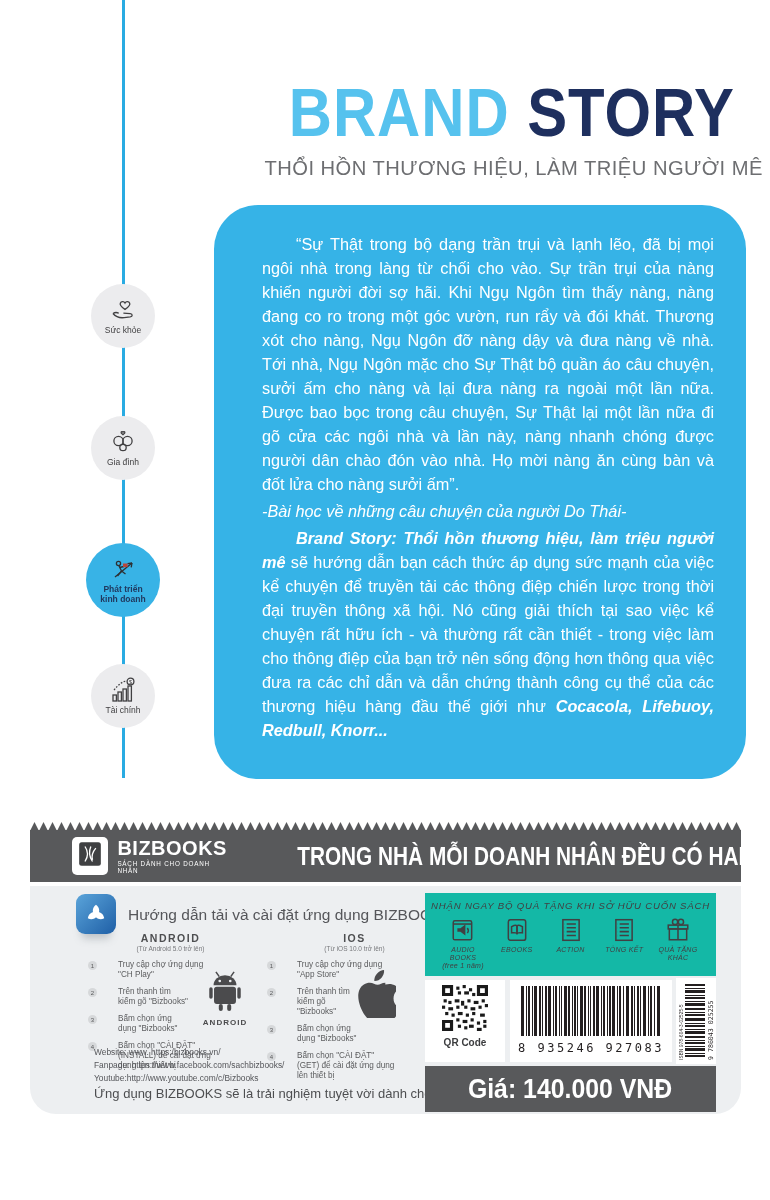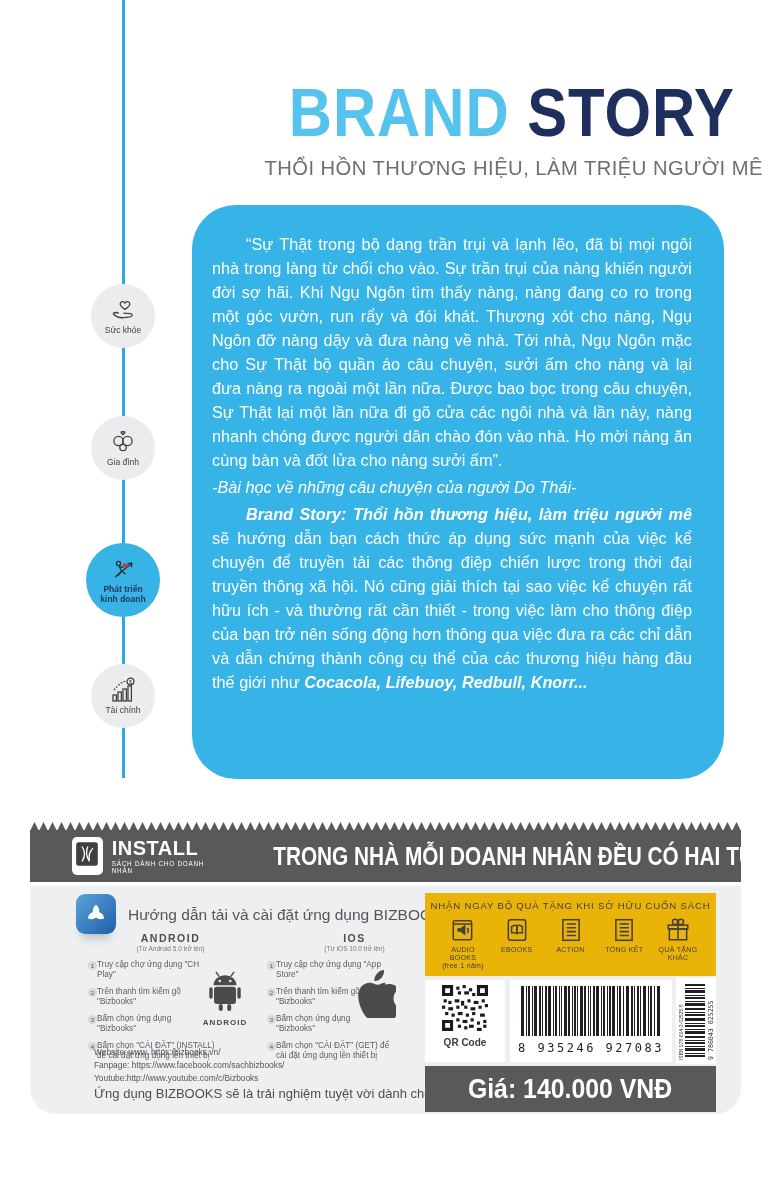--- a/index.html
+++ b/index.html
@@ -20,22 +20,22 @@
   .side-circle.active .lbl { color:#20395f; font-weight:bold; }
   .side-circle svg { display:block; }
   
   .title-wrap { position:absolute; left:254px; top:76px; width:516px; text-align:center; }
   .title-line { font-size:63px; font-weight:bold; letter-spacing:1px; display:inline-block; transform:scaleX(.95) scaleY(1.08); transform-origin:center; white-space:nowrap; }
   .t-brand { color:#56c2ee; }
   .t-story { color:#1e2f5e; }
   .subtitle { margin-top:8px; font-size:21px; color:#6d6e71; letter-spacing:.5px; display:inline-block; transform:scaleX(.96); white-space:nowrap; }
   
   .quote-box {
-    position:absolute; left:192px; top:205px; width:532px; height:574px;
-    background:#36b3e7; border-radius:44px; padding:27px 32px 22px 20px; color:#fff;
+    position:absolute; left:214px; top:205px; width:532px; height:574px;
+    background:#36b3e7; border-radius:44px; padding:27px 32px 22px 48px; color:#fff;
   }
   .quote-box p { font-size:16.3px; line-height:24px; text-align:justify; }
   .q1 { text-indent:34px; }
   .attribution { text-align:right; font-style:italic; font-size:15.3px; margin-top:3px; }
   .q2 { text-indent:34px; margin-top:3px; }
   .bold-it { font-weight:bold; font-style:italic; }
   
   .sawtooth { position:absolute; left:30px; top:822px; width:711px; height:9px; display:block; }
   .pub-bar { position:absolute; left:30px; top:830px; width:711px; height:52px; background:#58595b; display:flex; align-items:center; }
   .pub-logo { display:flex; align-items:center; gap:9px; margin-left:42px; }
@@ -50,31 +50,31 @@
   .app-icon { position:absolute; left:46px; top:8px; width:40px; height:40px; border-radius:9px;
     background:linear-gradient(135deg,#5aa4da,#1f5fa6); display:flex; align-items:center; justify-content:center;
     box-shadow:0 10px 8px -6px rgba(90,100,110,.35); }
   .guide-title { position:absolute; left:98px; top:20px; font-size:15.5px; color:#55565a; }
   .col { position:absolute; top:46px; }
   .col-android { left:58px; width:165px; }
   .col-ios { left:237px; width:175px; }
   .plat-name { text-align:center; font-size:10.5px; font-weight:bold; letter-spacing:1.5px; color:#4d4e50; }
   .plat-req { text-align:center; font-size:6.5px; color:#77787b; margin-top:1px; }
   .steps { margin-top:8px; }
-  .step { display:flex; gap:0; margin-bottom:7px; width:128px; }
+  .step { display:flex; gap:21px; margin-bottom:7px; width:128px; }
   .step-n { flex:0 0 9px; height:9px; border-radius:50%; background:#d6d8da; color:#58595b; font-size:6px;
     display:flex; align-items:center; justify-content:center; margin-top:1px; }
   .step-t { font-size:8.2px; line-height:10px; color:#5b5c5e; }
   .robot-wrap { position:absolute; left:167px; top:84px; width:56px; text-align:center; }
   .robot-word { font-size:8px; font-weight:bold; letter-spacing:1px; color:#4b4b4d; margin-top:2px; }
   .apple-wrap { position:absolute; left:318px; top:80px; width:52px; text-align:center; }
   .links { position:absolute; left:64px; top:160px; font-size:8.4px; line-height:13px; color:#55565a; }
   .promo { position:absolute; left:64px; top:200px; font-size:13px; color:#4d4e50; }
   
-  .gift-card { position:absolute; left:395px; top:7px; width:291px; height:83px; background:#eab308; }
+  .gift-card { position:absolute; left:395px; top:7px; width:291px; height:83px; background:#14b8a6;font-style:italic; }
   .gift-title { text-align:center; font-size:9.6px; letter-spacing:.8px; color:#414042; margin-top:7px; }
   .gift-row { display:flex; justify-content:space-between; padding:6px 12px 0 12px; }
   .gift-item { width:52px; text-align:center; }
   .gift-item svg { display:block; margin:0 auto; }
   .gift-lbl { font-size:7px; letter-spacing:.3px; color:#414042; margin-top:3px; line-height:8px; }
   .qr-card { position:absolute; left:395px; top:94px; width:80px; height:82px; background:#fff; text-align:center; padding-top:5px; }
   .qr-label { font-size:10px; font-weight:bold; color:#3b3c3e; margin-top:2px; }
   .bc-card { position:absolute; left:480px; top:94px; width:162px; height:82px; background:#fff; text-align:center; padding-top:6px; }
   .bc-digits { font-family:"DejaVu Sans Mono","Liberation Mono",monospace; font-size:12px; letter-spacing:2.5px; color:#231f20; margin-top:1px; white-space:nowrap; }
   .isbn-card { position:absolute; left:646px; top:92px; width:40px; height:86px; background:#fff; }
@@ -171,21 +171,21 @@
     <div class="pub-logo">
       <div class="logo-mark">
         <span>
           <svg width="30" height="30" viewBox="0 0 36 36">
             <rect x="5" y="4" width="26" height="28" rx="3" fill="#3f4042"></rect>
             <path d="M12 9 q6,9 0,18 M19 9 q-4,9 2,18 M25 11 q-6,7 -4,14" stroke="#fff" stroke-width="1.6" fill="none"></path>
           </svg>
         </span>
       </div>
       <div class="logo-text">
-        <span class="logo-name">INSTALL</span>
+        <span class="logo-name">BIZBOOKS</span>
         <span class="logo-tag">SÁCH DÀNH CHO DOANH NHÂN</span>
       </div>
     </div>
     <div class="pub-headline"><span>TRONG NHÀ MỖI DOANH NHÂN ĐỀU CÓ HAI TỦ SÁCH</span></div>
   </div>
 
   <div class="panel">
 
     <div class="app-icon">
       <svg width="30" height="30" viewBox="0 0 40 42">

